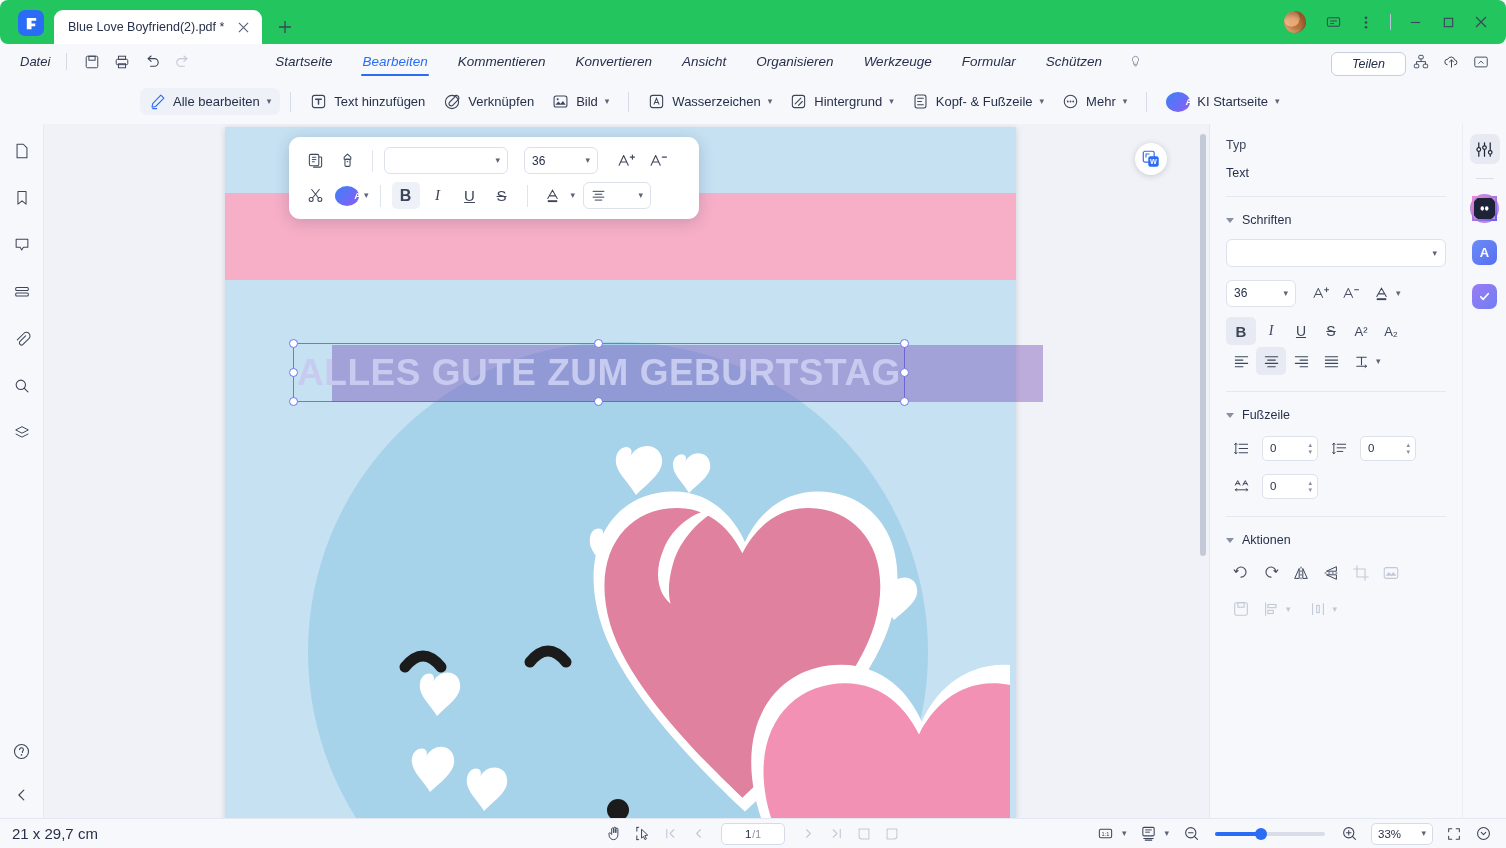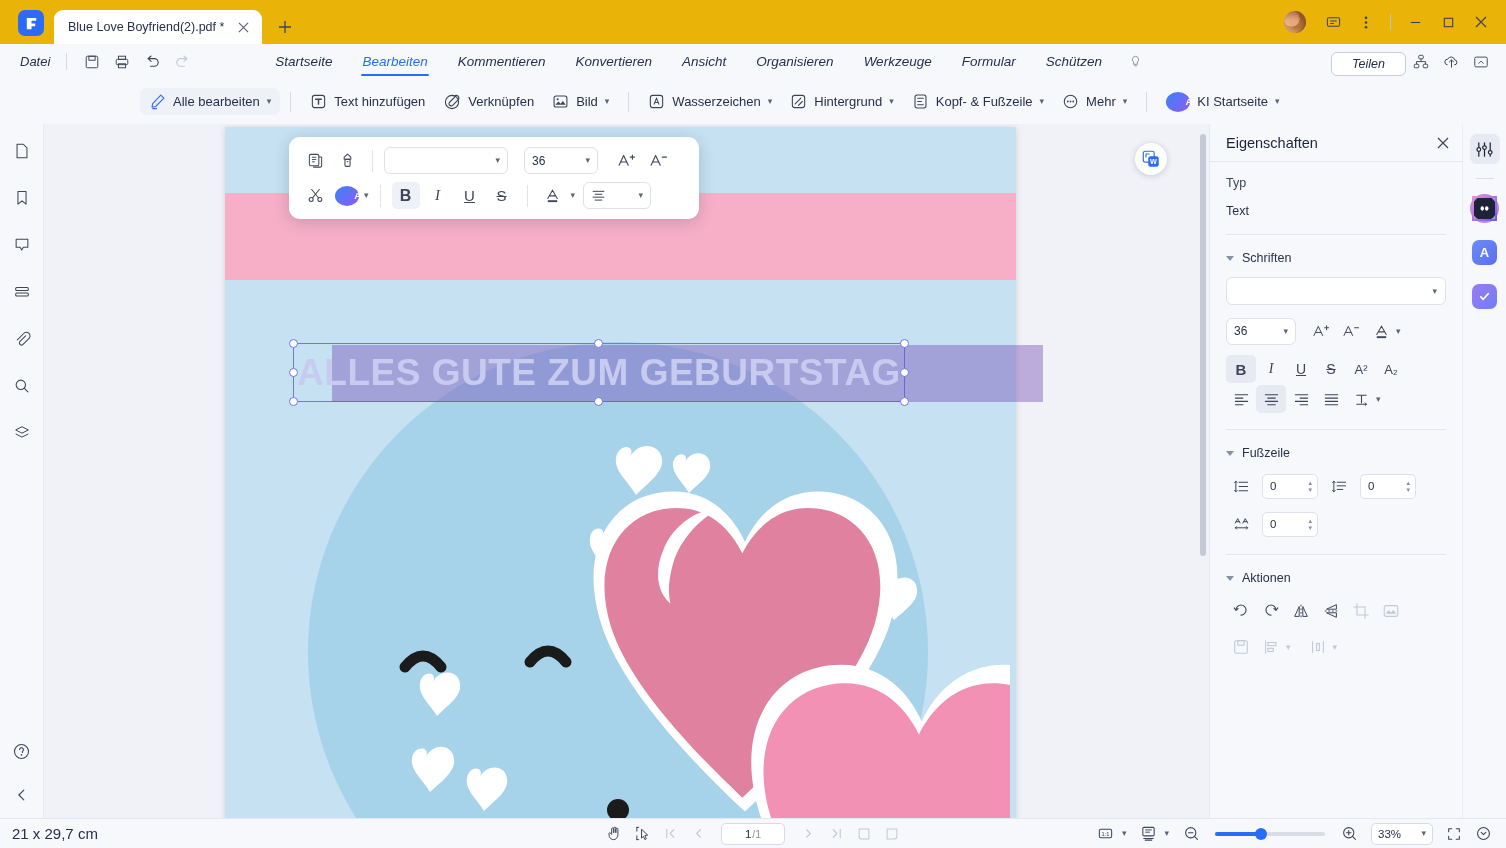--- a/index.html
+++ b/index.html
@@ -7,22 +7,22 @@
     width: 1506px; height: 848px;
     font-family: "Liberation Sans", sans-serif;
     background: #f6f8fc;
     overflow: hidden;
     color: #222b45;
   }
   .app { position: relative; width: 1506px; height: 848px; display: flex; flex-direction: column; }
 
   
   .titlebar {
-    height: 44px; background: #eab308; display: flex; align-items: flex-end;
-    position: relative; flex: none;
+    height: 44px; background: #22c55e; display: flex; align-items: flex-end;
+    position: relative; flex: none; border-radius: 8px;
   }
   .logo {
     width: 26px; height: 26px; border-radius: 7px; background: #2b6cf6;
     margin: 0 10px 8px 18px; display: flex; align-items: center; justify-content: center;
     flex: none;
   }
   .logo svg { display: block; }
   .tab {
     height: 34px; min-width: 198px; background: #fff; border-radius: 9px 9px 0 0;
     display: flex; align-items: center; padding: 0 8px 0 14px; gap: 8px;
@@ -666,28 +666,20 @@
             <path d="M5.5 5.5h3.4M5.5 5.5v3.4" stroke="#2b6cf6" stroke-width="1.2" stroke-linecap="round"></path>
             <rect x="8" y="8" width="11.5" height="11.5" rx="2.4" fill="#2b6cf6"></rect>
             <text x="13.7" y="16.6" font-size="8" font-weight="bold" fill="#fff" text-anchor="middle" font-family="Liberation Sans, sans-serif">W</text>
           </svg>
       </div>
 
       <div class="vscroll"></div>
     </div>
 
     <div class="props">
-      <div class="props-head">
-        <span class="props-title">Eigenschaften</span>
-        <span>
-          <svg width="14" height="14" viewBox="0 0 14 14">
-              <path d="M2 2l10 10M12 2L2 12" stroke="#3d4558" stroke-width="1.2"></path>
-            </svg>
-        </span>
-      </div>
       <div class="props-body">
         <div class="prop-label">Typ</div>
         <div class="prop-value">Text</div>
         <div class="divider"></div>
 
         <div class="section-head">
           <span class="triangle"></span>
           <span>Schriften</span>
         </div>
         <div class="font-select">

